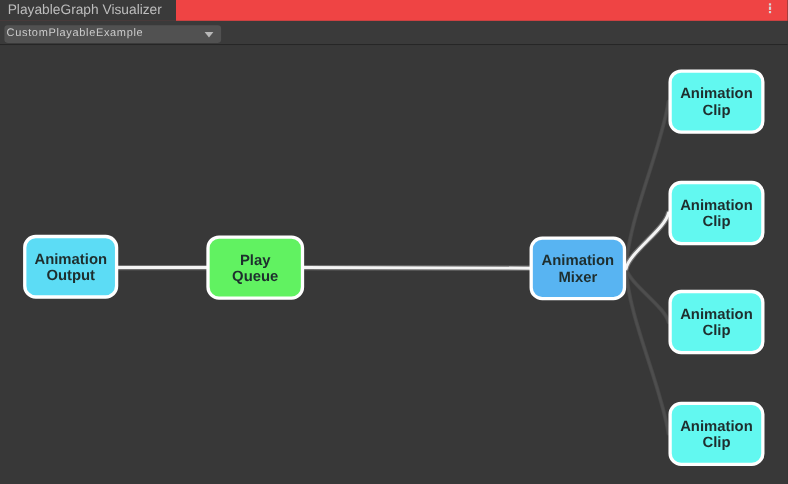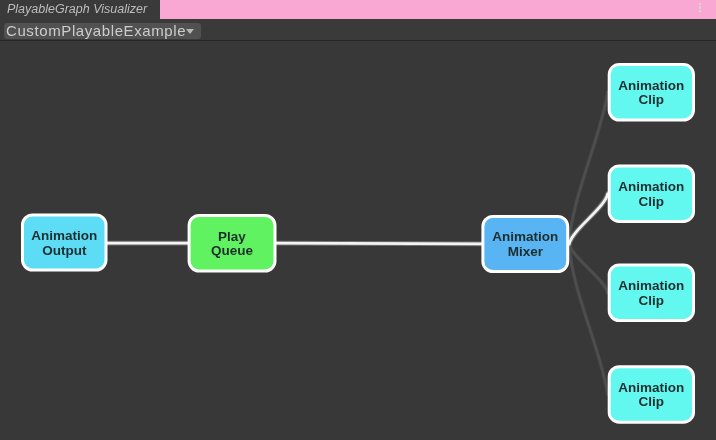--- a/index.html
+++ b/index.html
@@ -1,27 +1,27 @@
 <!DOCTYPE html>
 <html><head>
 <meta charset="utf-8">
 <style>
   * { margin:0; padding:0; box-sizing:border-box; }
   html,body { width:716px; height:440px; overflow:hidden; background:#383838;
     font-family:"Liberation Sans", sans-serif; }
-  .tabbar { position:absolute; left:0; top:0; width:716px; height:19px; background:#f9a8d4;font-style:italic; }
+  .tabbar { position:absolute; left:0; top:0; width:716px; height:19px; background:#ef4444; }
   .tab { position:absolute; left:0; top:0; width:160px; height:19px; background:#3a3a3a;
     color:#bdbdbd; font-size:12.5px; line-height:19px; padding-left:7px; }
   .dots { position:absolute; left:699px; top:0; width:3px; height:19px; }
   .dots div { position:absolute; width:2.3px; height:2.3px; background:#d6d6d6; }
   .dots div:nth-child(1){ top:2.8px; } .dots div:nth-child(2){ top:6.4px; } .dots div:nth-child(3){ top:10px; }
   .toolbar { position:absolute; left:0; top:19px; width:716px; height:22px; background:#3a3a3a;
     border-bottom:1px solid #262626; }
   .dropdown { position:absolute; left:4px; top:3.5px; width:197px; height:16px;
-    background:#515151; border-radius:3px; color:#cccccc; font-size:15px; line-height:15px;
+    background:#515151; border-radius:3px; color:#cccccc; font-size:10px; line-height:15px;
     padding-left:2px; letter-spacing:0.6px; }
   .arrow { position:absolute; right:7px; top:6px; width:0; height:0;
     border-left:4.5px solid transparent; border-right:4.5px solid transparent;
     border-top:5px solid #b8b8b8; }
   .canvas { position:absolute; left:0; top:41px; width:716px; height:399px; background:#383838; }
 </style>
 </head>
 <body>
 <div class="tabbar">
   <div class="tab">PlayableGraph Visualizer</div>

